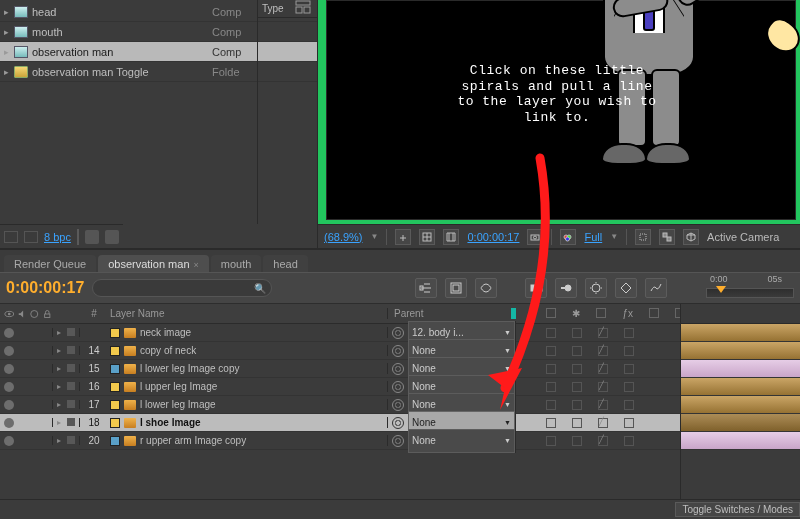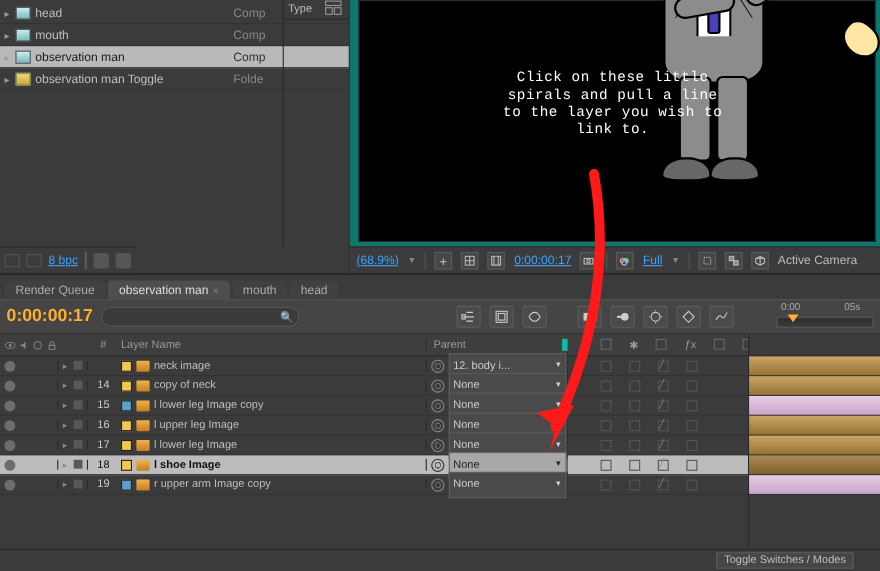--- a/index.html
+++ b/index.html
@@ -21,21 +21,21 @@
   .divider-right .hdr { height: 18px; font-size: 10px; padding: 3px 4px; border-bottom: 1px solid #2a2a2a;}
   .proj-footer { position: absolute; left: 0; bottom: 0; height: 24px; background: #3b3b3b; border-top: 1px solid #2a2a2a; display: flex; align-items: center; padding: 0 4px; gap: 6px; }
   .ft-box { width: 14px; height: 12px; border: 1px solid #555; }
   .ft-txt { color: #3aa3ff; text-decoration: underline; }
   .ft-search { flex: 1; height: 16px; background: #4a4a4a; border: 1px solid #5a5a5a; }
   .ft-icon { width: 14px; height: 14px; background: #555; border-radius: 2px; }
   .top-folder-ic { position: absolute; right: 6px; top: 0; width: 16px; height: 14px; }
   .top-folder-ic svg { width: 100%; height: 100%; }
 
   
-  .preview-wrap { position: absolute; left: 318px; right: 0; top: 0; bottom: 271px; background: #0f766e; }
+  .preview-wrap { position: absolute; left: 318px; right: 0; top: 0; bottom: 271px; background: #22c55e; }
   .preview-frame { position: absolute; left: 8px; top: 0; right: 4px; bottom: 28px; background: #000; border: 1px solid #2a2a2a; }
   .char { position: absolute; left: 190px; top: -40px; width: 260px; height: 260px; }
   .suit { position: absolute; left: 86px; top: 20px; width: 92px; height: 95px; background: #8c8c8c; border: 2px solid #000; border-radius: 8px 8px 30% 30% / 8px 8px 20% 20%; }
   .shirt { position: absolute; left: 116px; top: 22px; width: 32px; height: 50px; background: #fff; border-left: 2px solid #000; border-right: 2px solid #000; }
   .tie   { position: absolute; left: 126px; top: 24px; width: 12px; height: 46px; background: #4a3fbf; border: 2px solid #000; border-radius: 3px; }
   .lapel-l,.lapel-r { position: absolute; top: 22px; width: 0; height: 0; border-style: solid; }
   .lapel-l { left: 96px;  border-width: 34px 22px 0 0; border-color: #8c8c8c transparent transparent; filter: drop-shadow(1px 0 0 #000); }
   .lapel-r { left: 146px; border-width: 34px 0 0 22px; border-color: #8c8c8c transparent transparent; filter: drop-shadow(-1px 0 0 #000); }
   .arm-r { position: absolute; left: 162px; top: 30px; width: 70px; height: 20px; background: #8c8c8c; border: 2px solid #000; border-radius: 10px; transform-origin: left center; transform: rotate(-32deg); }
   .arm-l { position: absolute; left: 40px;  top: 38px; width: 56px; height: 20px; background: #8c8c8c; border: 2px solid #000; border-radius: 10px; transform-origin: right center; transform: rotate(-190deg); }
@@ -113,21 +113,21 @@
   .tl-row.body .r-num { font-size:9px; }
 
   .track-area { position: absolute; right: 0; top: 54px; bottom: 20px; width: 120px; background: #3b3b3b; border-left: 1px solid #2a2a2a; }
   .track-top { height: 20px; border-bottom:1px solid #2a2a2a;}
   .track { height: 18px; border-bottom: 1px solid #343434; }
   .track .bar { height: 100%; width: 100%; }
   .t-brown { background: linear-gradient(#caa566,#967233); }
   .t-pink  { background: linear-gradient(#e6cde6,#c9a5c9); }
   .track.sel .bar { filter: brightness(.85); }
 
-  .tl-footer { position:absolute; left:0; right:0; bottom:0; height:20px; background:#3b3b3b; border-top:1px solid #2a2a2a; display:flex; align-items:center; justify-content:flex-end; padding-right:24px; gap:12px; font-size:10px; }
+  .tl-footer { position:absolute; left:0; right:0; bottom:0; height:20px; background:#3b3b3b; border-top:1px solid #2a2a2a; display:flex; align-items:center; justify-content:flex-end; gap:12px; font-size:10px; }
   .tsm { padding:1px 6px; background:#464646; border:1px solid #5a5a5a; }
 </style>
 </head>
 <body>
 
 <div class="project-panel">
   <div class="top-folder-ic">
     <svg viewBox="0 0 16 14">
         <rect x="1" y="1" width="14" height="4" fill="none" stroke="#999"></rect>
         <rect x="1" y="7" width="6" height="6" fill="none" stroke="#999"></rect>
@@ -534,21 +534,21 @@
     </div>
 
     <div class="tl-row">
       <div class="r-toggles">
           <span class="dot"></span>
         </div>
       <div class="r-av">
           <span class="tw">▸</span>
           <span class="sq"></span>
         </div>
-      <div class="r-num">19</div>
+      <div class="r-num">20</div>
       <div class="r-name">
           <span class="lc b"></span>
           <span class="ai"></span>
           <span>r upper arm Image copy</span>
         </div>
       <div class="r-parent">
           <span class="pickwhip"></span>
           <div class="parent-dd">
             <span>None</span>
             <span class="tri">▼</span>

